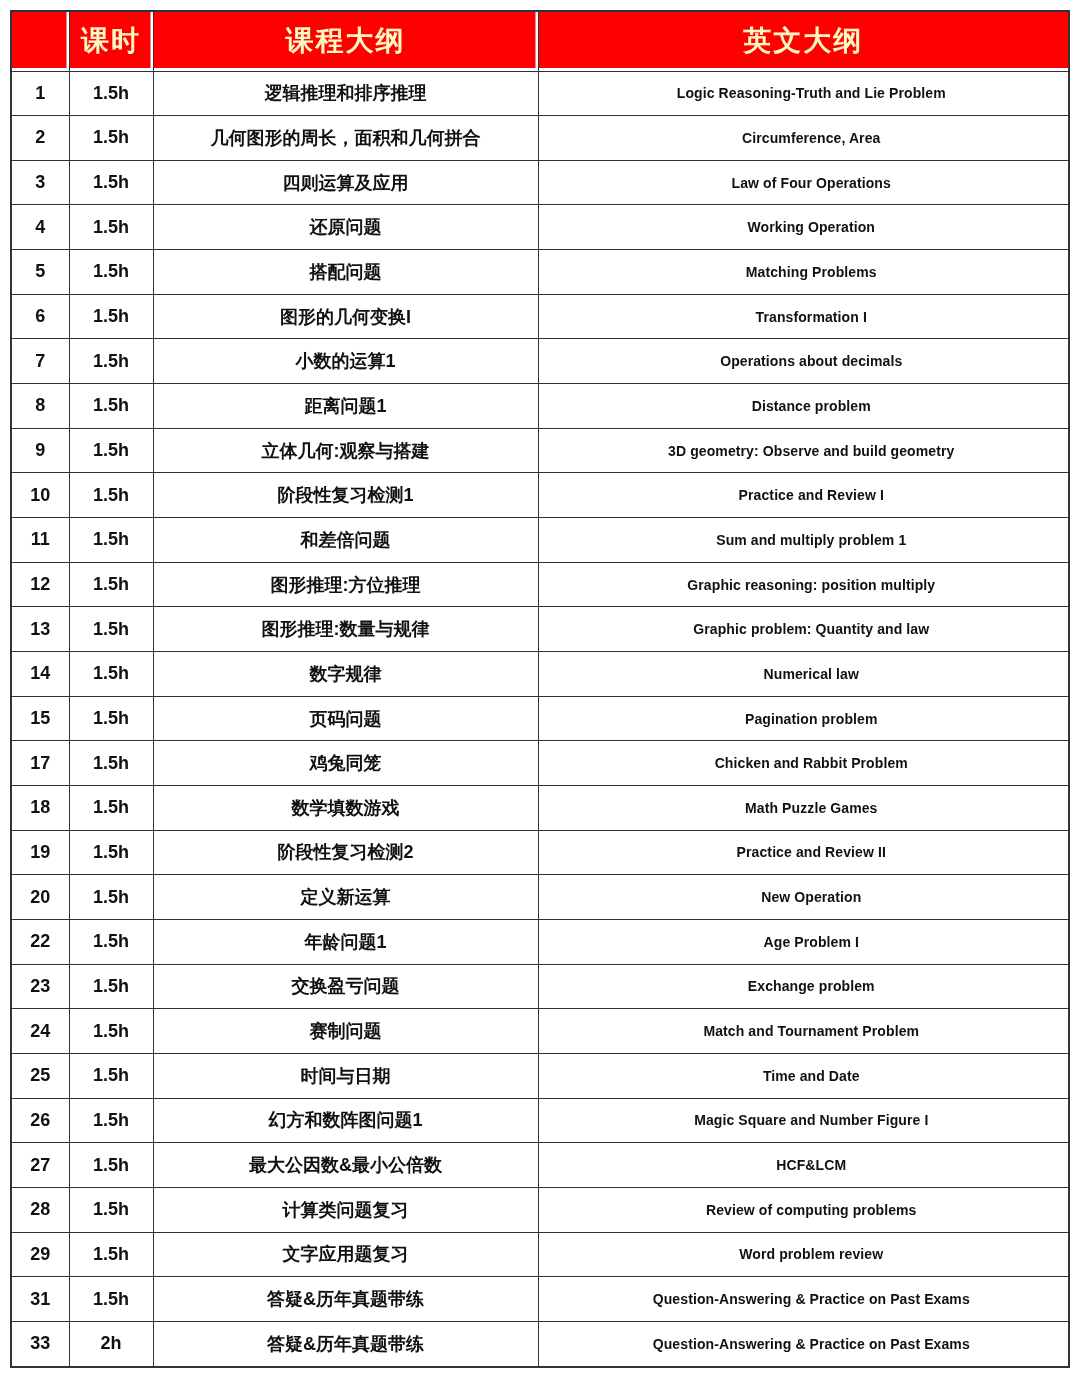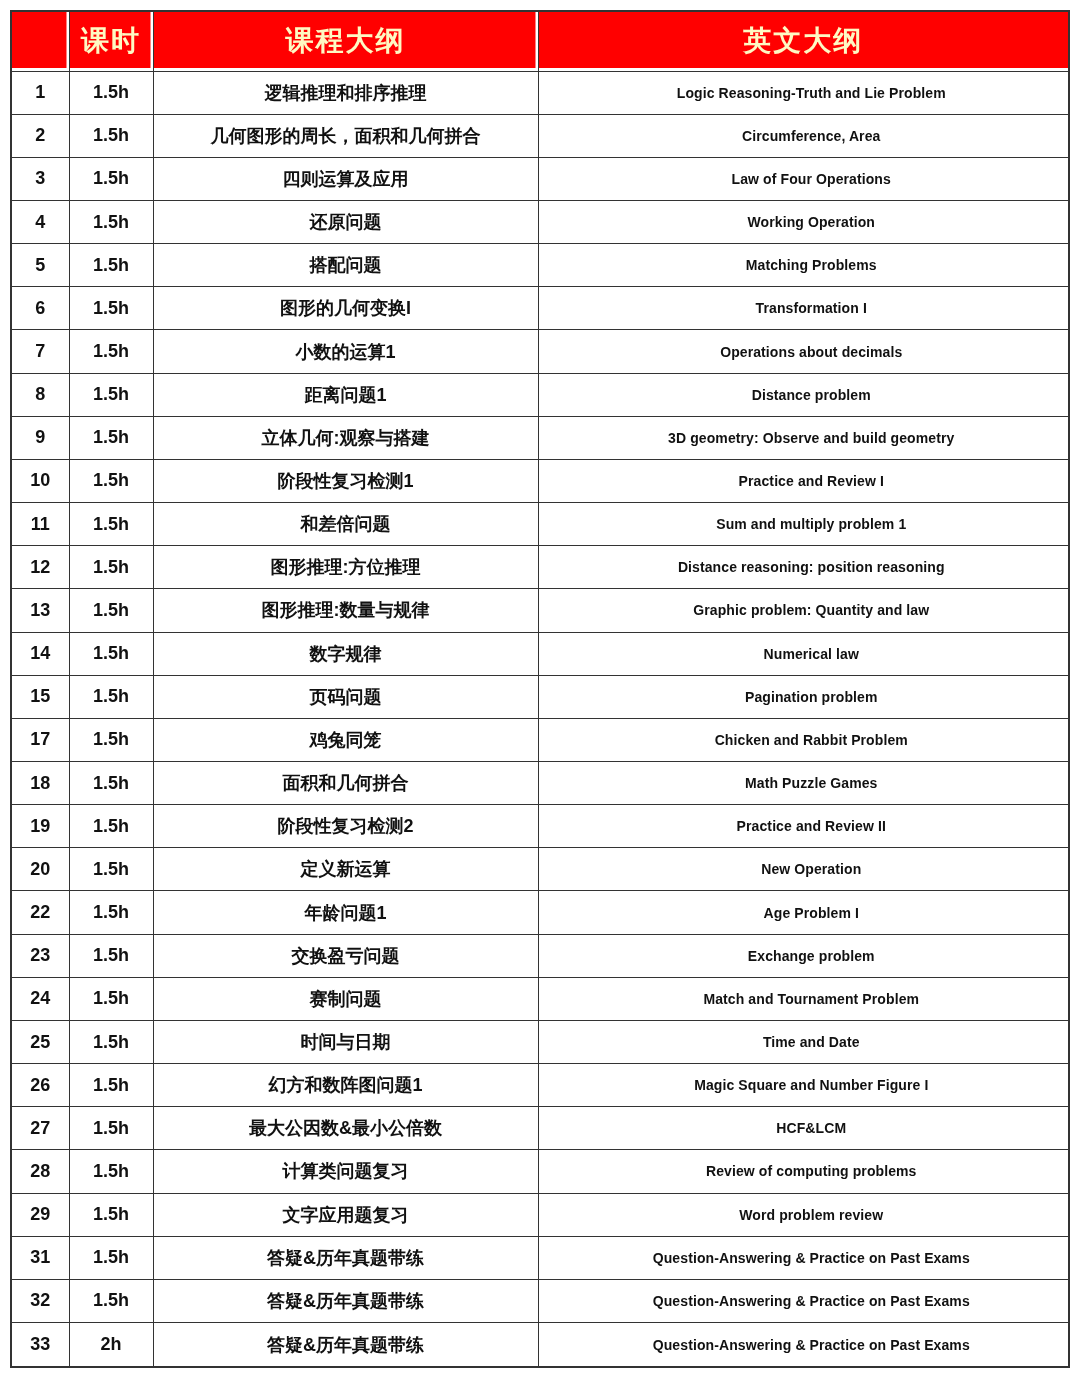--- a/index.html
+++ b/index.html
@@ -145,21 +145,21 @@
         <tr>
           <td>11</td>
           <td>1.5h</td>
           <td>和差倍问题</td>
           <td class="en-cell">Sum and multiply problem 1</td>
         </tr>
         <tr>
           <td>12</td>
           <td>1.5h</td>
           <td>图形推理:方位推理</td>
-          <td class="en-cell">Distance reasoning: position reasoning</td>
+          <td class="en-cell">Graphic reasoning: position multiply</td>
         </tr>
         <tr>
           <td>13</td>
           <td>1.5h</td>
           <td>图形推理:数量与规律</td>
           <td class="en-cell">Graphic problem: Quantity and law</td>
         </tr>
         <tr>
           <td>14</td>
           <td>1.5h</td>
@@ -174,21 +174,21 @@
         </tr>
         <tr>
           <td>17</td>
           <td>1.5h</td>
           <td>鸡兔同笼</td>
           <td class="en-cell">Chicken and Rabbit Problem</td>
         </tr>
         <tr>
           <td>18</td>
           <td>1.5h</td>
-          <td>面积和几何拼合</td>
+          <td>数学填数游戏</td>
           <td class="en-cell">Math Puzzle Games</td>
         </tr>
         <tr>
           <td>19</td>
           <td>1.5h</td>
           <td>阶段性复习检测2</td>
           <td class="en-cell">Practice and Review II</td>
         </tr>
         <tr>
           <td>20</td>
@@ -239,26 +239,20 @@
           <td class="en-cell">Review of computing problems</td>
         </tr>
         <tr>
           <td>29</td>
           <td>1.5h</td>
           <td>文字应用题复习</td>
           <td class="en-cell">Word problem review</td>
         </tr>
         <tr>
           <td>31</td>
-          <td>1.5h</td>
-          <td>答疑&amp;历年真题带练</td>
-          <td class="en-cell">Question-Answering &amp; Practice on Past Exams</td>
-        </tr>
-        <tr>
-          <td>32</td>
           <td>1.5h</td>
           <td>答疑&amp;历年真题带练</td>
           <td class="en-cell">Question-Answering &amp; Practice on Past Exams</td>
         </tr>
         <tr>
           <td>33</td>
           <td>2h</td>
           <td>答疑&amp;历年真题带练</td>
           <td class="en-cell">Question-Answering &amp; Practice on Past Exams</td>
         </tr>

